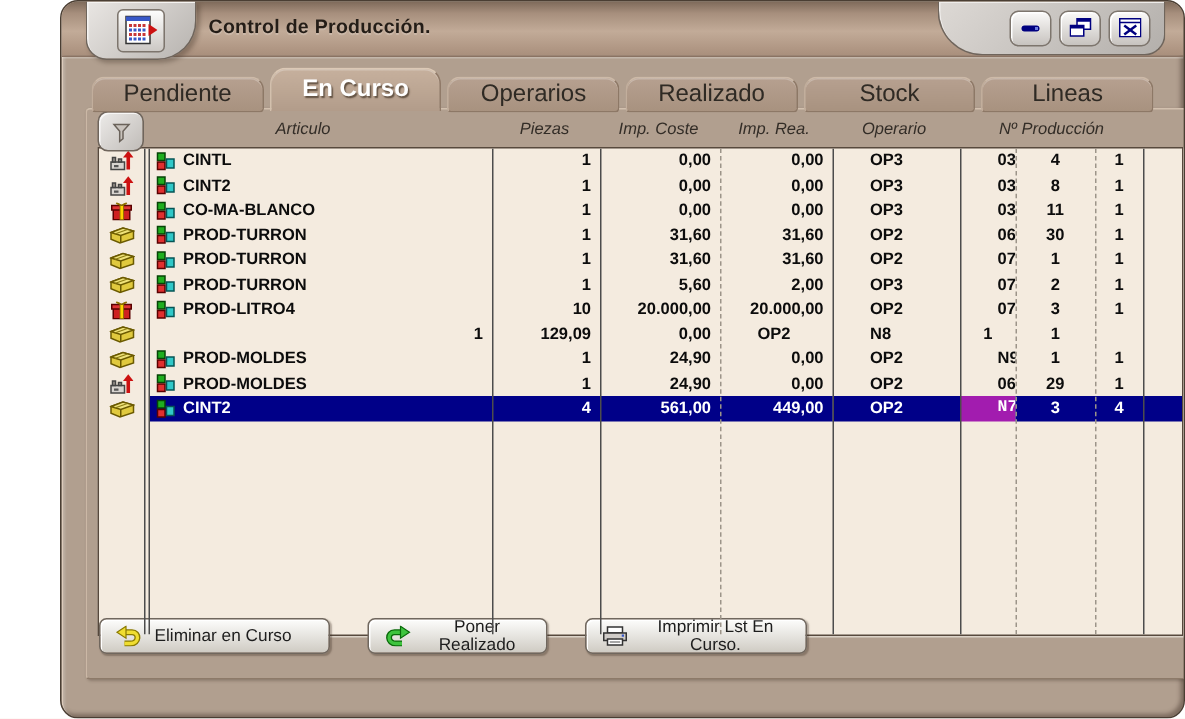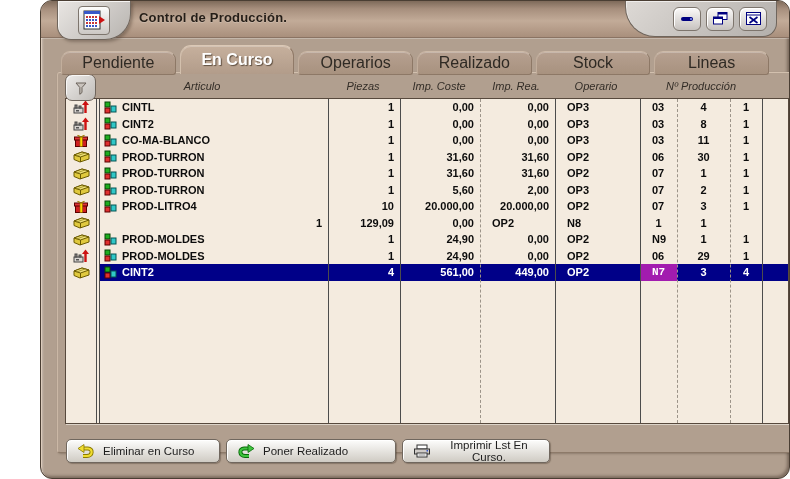--- a/index.html
+++ b/index.html
@@ -57,31 +57,31 @@
   .vline.dashed{background:none;border-left:1px dashed #9c9489;width:0;}
   .v-g1{left:30px}.v-g2{left:33px}.v-a{left:262px}.v-b{left:334px}.v-c{left:414px}
   .v-d{left:489px}.v-e{left:574px}.v-f{left:611px}.v-g{left:664px}.v-h{left:696px}
   .rows{position:absolute;left:0;top:0;right:0;z-index:1;}
   .trow{display:grid;grid-template-columns:30px 4px 228px 72px 80px 75px 85px 37px 53px 32px 1fr;
     height:16.5px;align-items:stretch;font-size:11px;font-weight:bold;color:#0c0c0c;cursor:default;}
   .cell{display:flex;align-items:center;overflow:hidden;white-space:nowrap;}
   .c-gutter{justify-content:center;}
   .c-art{gap:5px;padding-left:4px;}
   .c-num{justify-content:flex-end;padding-right:6px;box-sizing:border-box;}
-  .c-left{padding-left:12px;box-sizing:border-box;}
+  .c-left{padding-left:25px;box-sizing:border-box;}
   .c-center{justify-content:center;}
   .ic{display:inline-flex;align-items:center;justify-content:center;line-height:0;}
 
   
-  .footer{position:absolute;left:8px;top:366px;display:flex;gap:6px;z-index:3;}
+  .footer{position:absolute;left:8px;top:339px;display:flex;gap:25px;z-index:3;}
   .fbtn{height:24px;display:flex;align-items:center;gap:8px;padding:0 10px;border-radius:5px;
     background:linear-gradient(180deg,#fdfdfc,#cfcbc3);border:1px solid #70675e;
     box-shadow:inset 1px 1px 0 #ffffff, 1px 1px 1px rgba(60,45,35,.35);
     font-family:"Liberation Sans",sans-serif;font-size:11.5px;color:#1d1d1d;cursor:pointer;box-sizing:border-box;}
-  .fw1{width:154px}.fw2{width:170px}.fw3{width:148px}
+  .fw1{width:154px}.fw2{width:120px}.fw3{width:148px}
 </style>
 </head>
 <body>
 
 <div class="stage">
   <div class="window">
 
     <div class="titlebar">
       <div class="icon-bump">
         <span class="app-icon-box">

